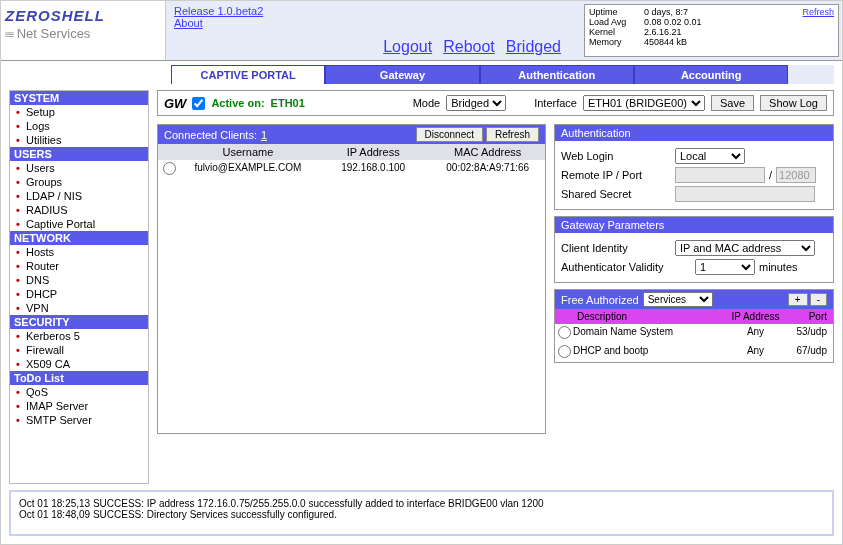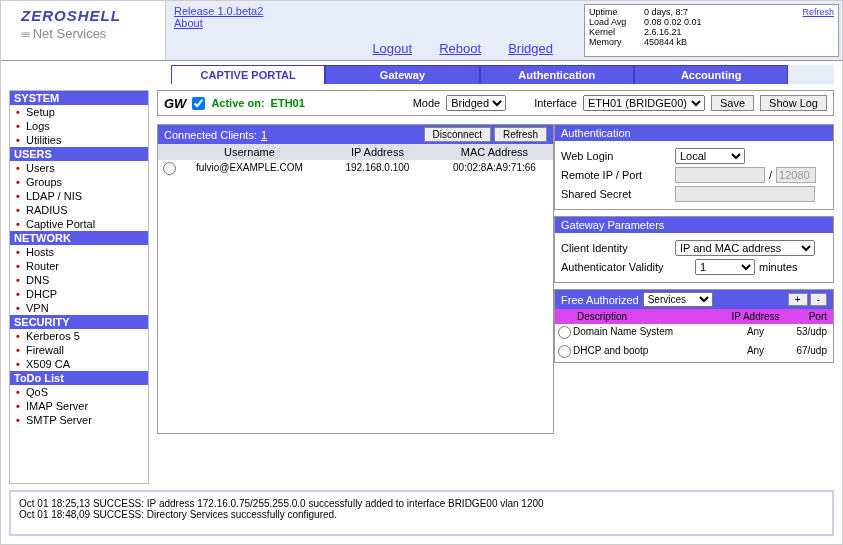--- a/index.html
+++ b/index.html
@@ -2,27 +2,27 @@
 <html><head>
 <meta charset="utf-8">
 <style>
 * { box-sizing: border-box; margin: 0; padding: 0; }
 body { font-family: Verdana, Arial, sans-serif; font-size: 11px; background: #fff; color: #000; }
 a { color: #3b3bff; text-decoration: underline; cursor: pointer; }
 .page { width: 843px; height: 545px; position: relative; border: 1px solid #ccc; }
 
 
 .header { display: flex; height: 60px; border-bottom: 1px solid #999; background: #e8ecf8; }
-.logo-box { width: 165px; background: #fff; padding: 6px 20px; border-right: 1px solid #ccc; }
+.logo-box { width: 165px; background: #fff; padding: 6px 4px; border-right: 1px solid #ccc; }
 .logo-title { color: #3c46b0; font-weight: bold; font-size: 15px; font-style: italic; letter-spacing: 1px; }
 .logo-sub { color: #888; font-size: 13px; margin-top: 2px; }
 .logo-bars { color: #999; font-size: 10px; letter-spacing: -2px; margin-right: 4px; }
 .header-mid { flex: 1; padding: 4px 8px; display: flex; flex-direction: column; justify-content: space-between; }
 .header-links { text-align: right; padding-right: 8px; }
-.header-links a { margin: 0 12px; font-size: 13px; }
+.header-links a { margin: 0 4px; font-size: 16px; }
 .header-top a { font-size: 11px; }
 .stats-box { width: 255px; background: #fff; border: 1px solid #999; margin: 3px; padding: 2px 4px; font-size: 9px; position: relative; }
 .stats-row { display: flex; }
 .stats-row .k { width: 55px; }
 .stats-refresh { position: absolute; top: 2px; right: 4px; }
 
 
 .tabs { display: flex; margin: 4px 8px 0 170px; }
 .tab { flex: 1; text-align: center; padding: 3px 0; font-size: 11px; font-weight: bold; color: #fff; background: #5a5ae8; border: 1px solid #3c3cc0; border-bottom: none; cursor: pointer; }
 .tab.active { background: #fff; color: #3c3cc0; }
@@ -39,21 +39,21 @@
 
 
 .gw-bar { border: 1px solid #999; padding: 4px 6px; display: flex; align-items: center; gap: 6px; margin-bottom: 8px; }
 .gw-bar .lbl { font-weight: bold; font-style: italic; font-size: 13px; }
 .gw-bar select { font-size: 11px; }
 .btn { font-size: 11px; padding: 1px 8px; background: #eee; border: 1px solid #888; cursor: pointer; }
 .active-on { color: #008800; font-weight: bold; font-size: 11px; }
 .eth { color: #008800; font-weight: bold; }
 
 
-.panels { display: flex; }
+.panels { display: flex; gap: 8px; }
 .left-panel { flex: 1; border: 1px solid #999; height: 310px; overflow: hidden; }
 .right-panel { width: 280px; display: flex; flex-direction: column; gap: 6px; }
 .panel-head { background: #5a5ae8; color: #fff; padding: 2px 6px; font-size: 11px; display: flex; align-items: center; }
 .panel-head .count { color: #fff; margin-left: 4px; text-decoration: underline; }
 .panel-head .spacer { flex: 1; }
 
 .clients-head { display: flex; background: #e0e0e8; font-size: 11px; justify-content: flex-end; }
 .clients-head div, .clients-row div { padding: 2px 4px; }
 .col-user { flex: 1.2; text-align: center; }
 .col-ip { flex: 1; text-align: center; }

